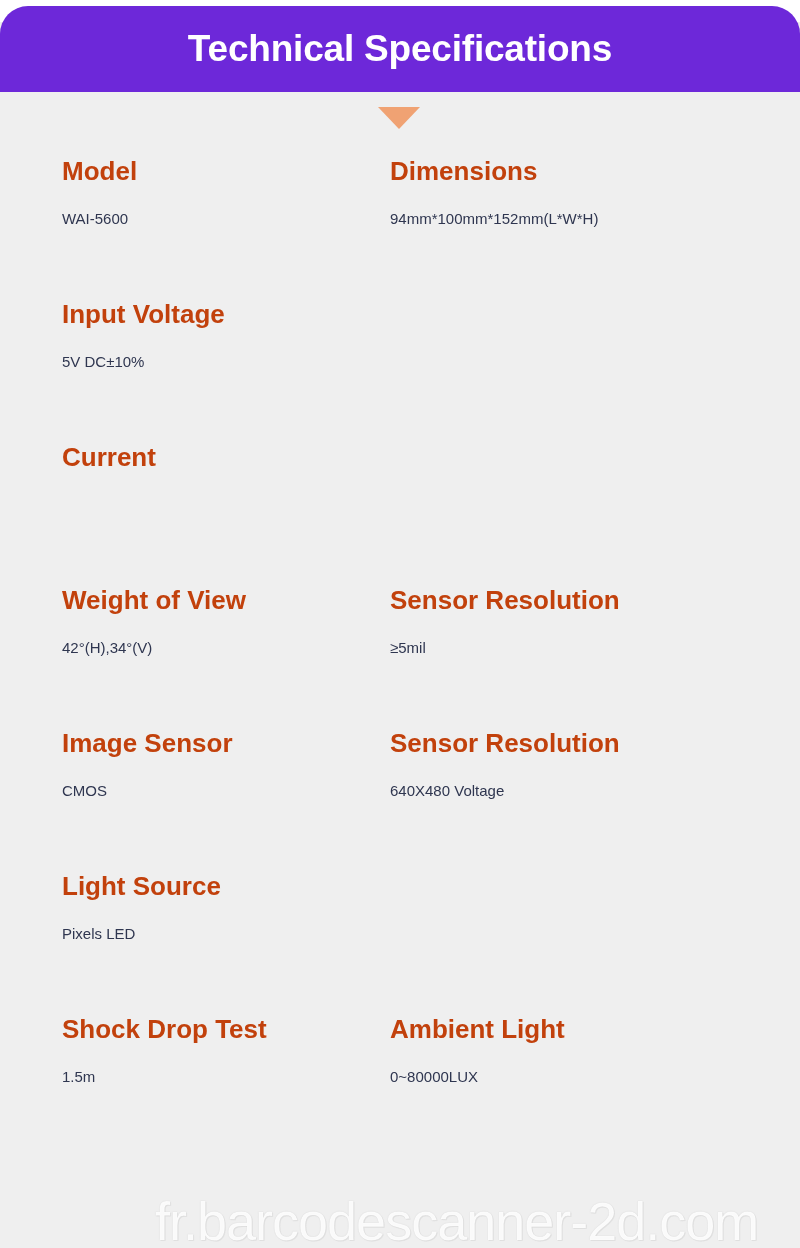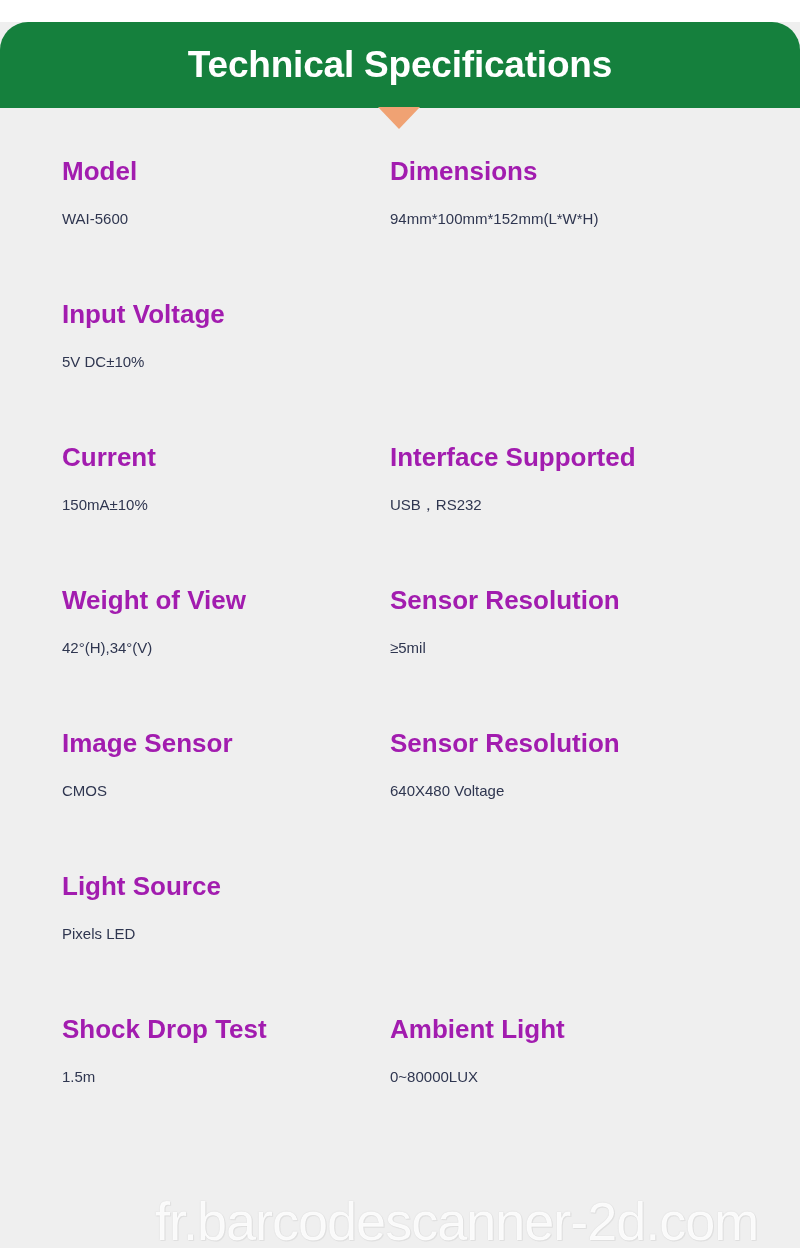--- a/index.html
+++ b/index.html
@@ -25,24 +25,24 @@
     position: absolute;
     left: 0;
     top: 0;
     width: 800px;
     height: 22px;
     background: #ffffff;
   }
   .banner {
     position: absolute;
     left: 0;
-    top: 22px;
+    top: 6px;
     width: 800px;
     height: 86px;
-    background: #15803d;
+    background: #6d28d9;
     border-radius: 28px 28px 0 0;
     box-sizing: border-box;
   }
   .banner-title {
     position: absolute;
     left: 0;
     top: 0;
     width: 800px;
     height: 86px;
     display: flex;
@@ -82,21 +82,21 @@
   .spec-cell.col-left {
     width: 328px;
     padding-left: 62px;
   }
   .spec-cell.col-right {
     width: 472px;
     padding-left: 390px;
     margin-left: -328px;
   }
   .spec-label {
-    color: #a21caf;
+    color: #c2410c;
     font-size: 26px;
     font-weight: bold;
     line-height: 34px;
     white-space: nowrap;
     padding-top: 14px;
   }
   .spec-value {
     color: #2f3650;
     font-size: 15px;
     font-weight: normal;
@@ -148,25 +148,20 @@
     <div class="spec-row">
       <div class="spec-cell col-right">
         <div class="spec-label">Input Voltage</div>
         <div class="spec-value">5V DC±10%</div>
       </div>
     </div>
 
     <div class="spec-row">
       <div class="spec-cell col-left">
         <div class="spec-label">Current</div>
-        <div class="spec-value">150mA±10%</div>
-      </div>
-      <div class="spec-cell col-right">
-        <div class="spec-label">Interface Supported</div>
-        <div class="spec-value">USB，RS232</div>
       </div>
     </div>
 
     <div class="spec-row">
       <div class="spec-cell col-left">
         <div class="spec-label">Weight of View</div>
         <div class="spec-value">42°(H),34°(V)</div>
       </div>
       <div class="spec-cell col-right">
         <div class="spec-label">Sensor Resolution</div>

